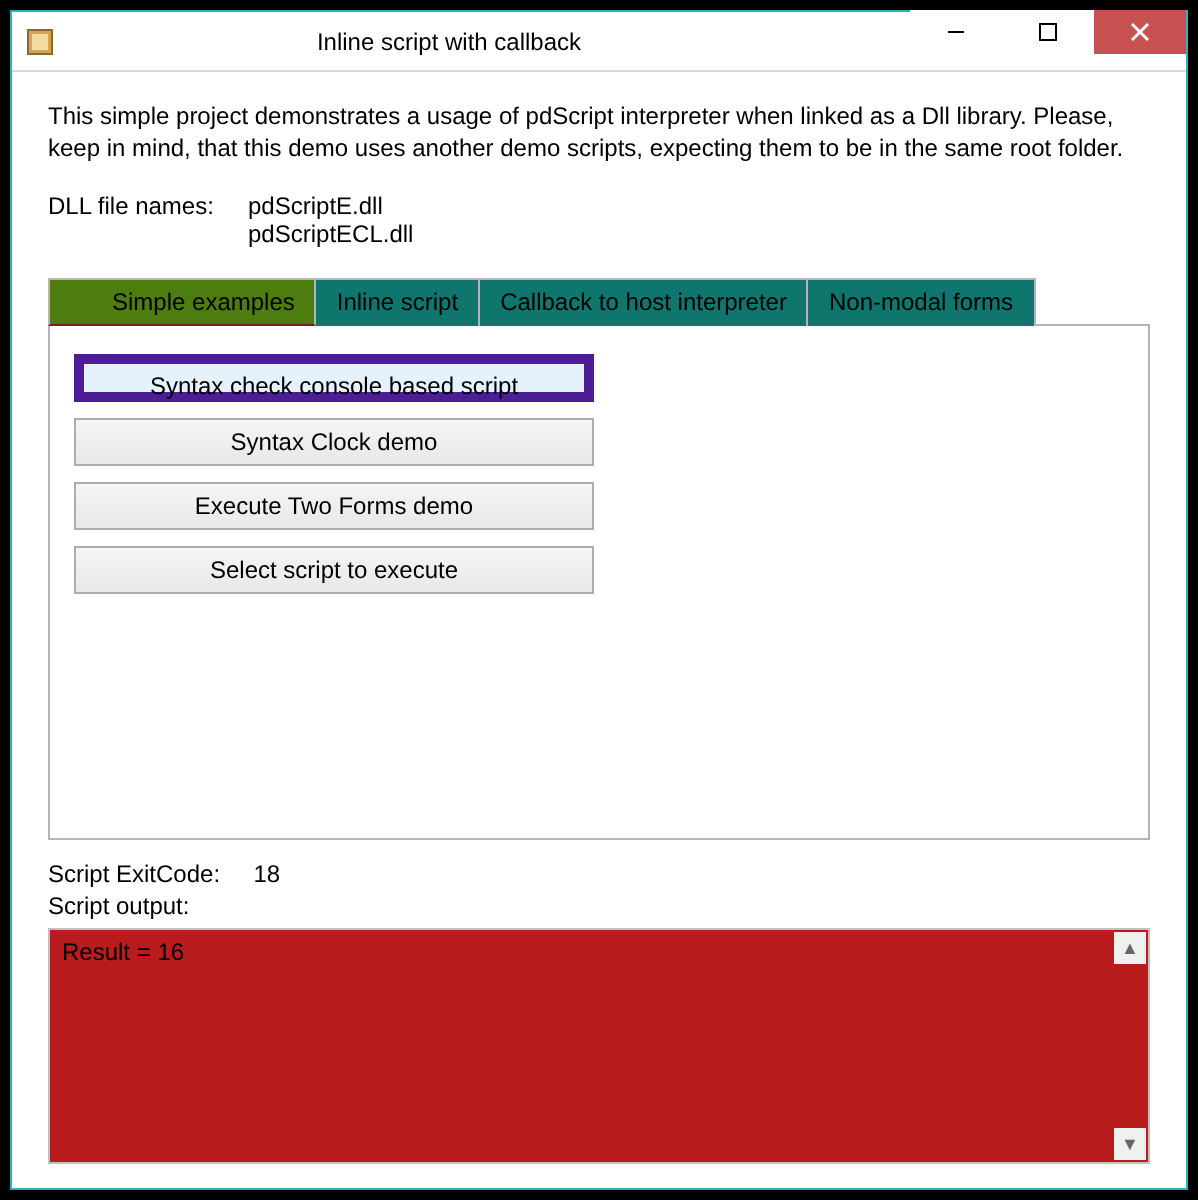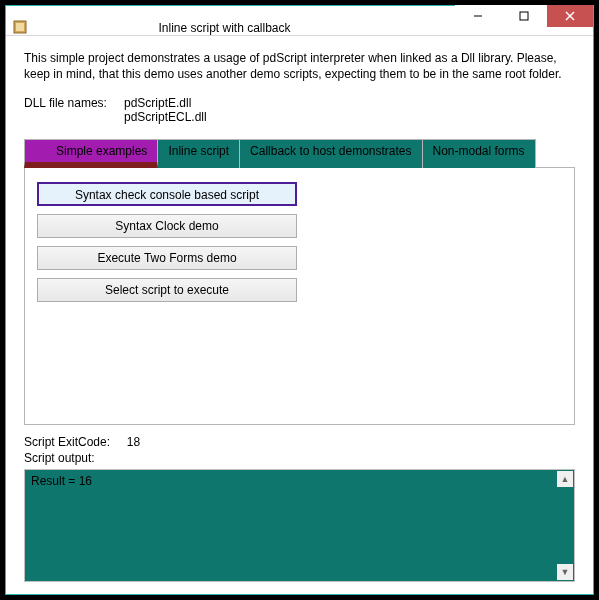--- a/index.html
+++ b/index.html
@@ -20,21 +20,21 @@
       background: #fff;
       border: 1px solid #2bb4b4;
       display: flex;
       flex-direction: column;
     }
     .titlebar {
       height: 30px;
       background: #fff;
       border-bottom: 1px solid #d8d8d8;
       display: flex;
-      align-items: flex-end;
+      align-items: center;
       padding-left: 6px;
     }
     .titlebar-icon {
       width: 16px; height: 16px;
       margin-right: 6px;
       display: inline-flex;
       align-items: center; justify-content: center;
     }
     .titlebar-title {
       flex: 1;
@@ -78,22 +78,22 @@
       border: 1px solid #b4b4b4;
       border-bottom: none;
       background: #fff;
       font-size: 12px;
       margin-right: -1px;
       position: relative;
       top: 1px;
       cursor: default;
     }
     .tab.active {
-      background: #a21caf;
-      border-bottom: 6px solid #7f1d1d;
+      background: #4d7c0f;
+      border-bottom: 1px solid #7f1d1d;
       top: 1px;
       z-index: 3;
       padding-left: 31px;
     }
     .tab:not(.active) {
       background: #0f766e;
     }
     .tab-panel {
       border: 1px solid #b4b4b4;
       height: 258px;
@@ -107,30 +107,30 @@
       height: 24px;
       margin-bottom: 8px;
       border: 1px solid #adadad;
       background: linear-gradient(#f5f5f5, #e8e8e8);
       font-size: 12px;
       text-align: center;
       line-height: 22px;
       cursor: default;
     }
     .action-btn.hl {
-      border: 2px solid #4c1d95;
+      border: 5px solid #4c1d95;
       background: #e5f1fb;
     }
     .status-row { margin-top: 10px; }
     .status-row2 { margin-top: 2px; }
     .output-box {
       margin-top: 4px;
       flex: 1;
       border: 1px solid #c0c0c0;
-      background: #0f766e;
+      background: #b91c1c;
       padding: 4px 6px;
       position: relative;
       min-height: 80px;
     }
     .scroll-arrow {
       position: absolute;
       right: 1px;
       width: 16px; height: 16px;
       background: #f0f0f0;
       display: flex; align-items: center; justify-content: center;
@@ -180,21 +180,21 @@
       <div class="dll-values">
         <span>pdScriptE.dll</span>
         <span>pdScriptECL.dll</span>
       </div>
     </div>
 
     <div class="tabs-wrap">
       <div class="tab-strip">
         <div class="tab active">Simple examples</div>
         <div class="tab">Inline script</div>
-        <div class="tab">Callback to host demonstrates</div>
+        <div class="tab">Callback to host interpreter</div>
         <div class="tab">Non-modal forms</div>
       </div>
       <div class="tab-panel">
         <div class="action-btn hl">Syntax check console based script</div>
         <div class="action-btn">Syntax Clock demo</div>
         <div class="action-btn">Execute Two Forms demo</div>
         <div class="action-btn">Select script to execute</div>
       </div>
     </div>
 

